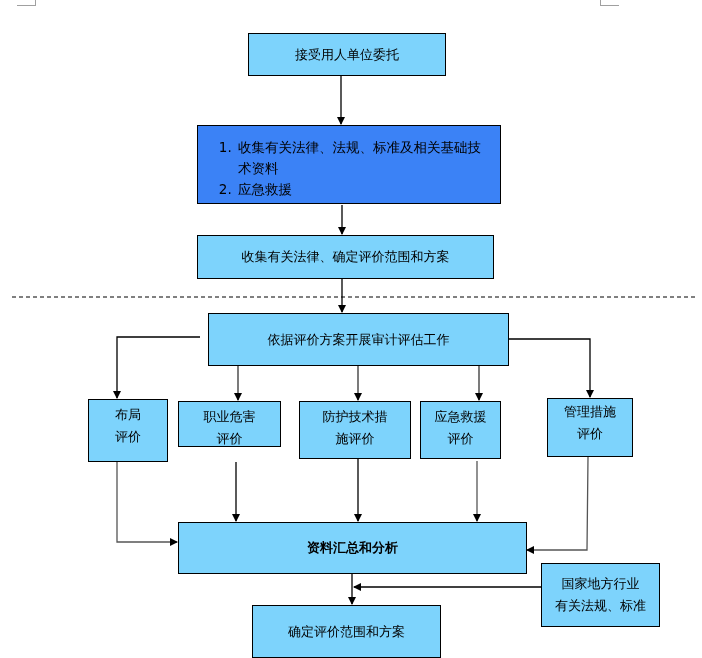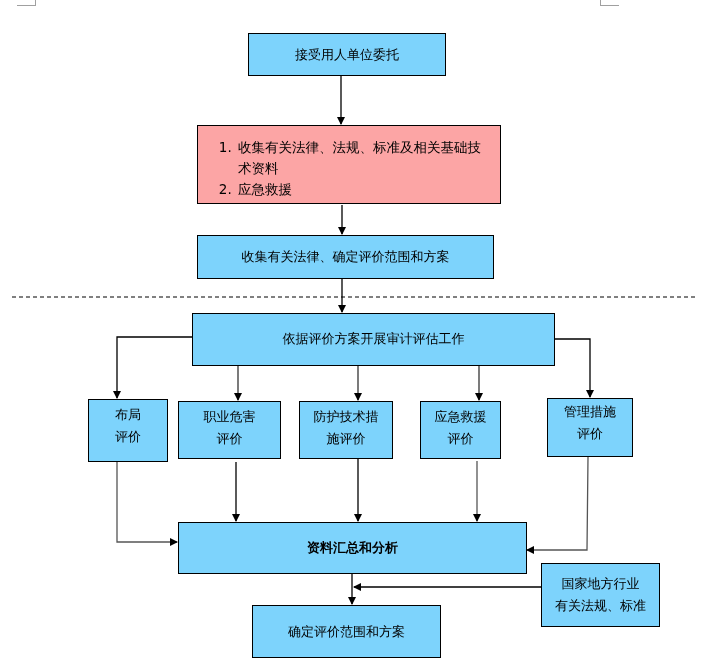--- a/index.html
+++ b/index.html
@@ -2,21 +2,21 @@
 <html><head>
 <meta charset="utf-8">
 <style>
   html, body { margin:0; padding:0; background:#ffffff; }
   body { width:702px; height:658px; position:relative; overflow:hidden;
          font-family:"DejaVu Sans", sans-serif; color:#000; }
   .box { position:absolute; border:1.5px solid #000; background:#7dd3fc; box-sizing:border-box;
          display:flex; align-items:center; justify-content:center; text-align:center;
          font-size:13px; line-height:22px; }
   .box .txt { white-space:pre-line; }
-  .list { position:absolute; border:1.5px solid #000; background:#fca5a5; box-sizing:border-box;
+  .list { position:absolute; border:1.5px solid #000; background:#3b82f6; box-sizing:border-box;
           font-size:13.5px; line-height:21px; padding:11px 8px 0 8px; }
   .list ol { margin:0; padding-left:30px; }
   .list li { padding-left:2px; }
   svg.conn { position:absolute; left:0; top:0; pointer-events:none; }
   .crop { position:absolute; }
 </style>
 </head>
 <body>
 
 <div class="crop" style="left:17px;top:0;width:18px;height:5px;border-right:1px solid #a0a0a0;border-bottom:1px solid #a0a0a0;"></div>
@@ -59,33 +59,33 @@
   <ol>
     <li>收集有关法律、法规、标准及相关基础技术资料</li>
     <li>应急救援</li>
   </ol>
 </div>
 
 <div class="box" style="left:197px;top:235px;width:297px;height:44px;">
   <span class="txt">收集有关法律、确定评价范围和方案</span>
 </div>
 
-<div class="box" style="left:192px;top:313px;width:363px;height:53px;font-family:Liberation Mono, monospace;">
+<div class="box" style="left:208px;top:313px;width:301px;height:53px;">
   <span class="txt">依据评价方案开展审计评估工作</span>
 </div>
 
 <div class="box" style="left:88px;top:399px;width:80px;height:63px;align-items:flex-start;padding-top:4px;">
   <span class="txt">布局
 评价</span>
 </div>
-<div class="box" style="left:178px;top:401px;width:103px;height:58px;align-items:flex-start;padding-top:4px;">
+<div class="box" style="left:178px;top:401px;width:103px;height:46px;align-items:flex-start;padding-top:4px;">
   <span class="txt">职业危害
 评价</span>
 </div>
-<div class="box" style="left:299px;top:401px;width:94px;height:58px;align-items:flex-start;padding-top:4px;">
+<div class="box" style="left:299px;top:401px;width:112px;height:58px;align-items:flex-start;padding-top:4px;">
   <span class="txt">防护技术措
 施评价</span>
 </div>
 <div class="box" style="left:420px;top:401px;width:81px;height:58px;align-items:flex-start;padding-top:4px;font-family:Liberation Serif, serif;">
   <span class="txt">应急救援
 评价</span>
 </div>
 <div class="box" style="left:547px;top:398px;width:86px;height:59px;align-items:flex-start;padding-top:2px;">
   <span class="txt">管理措施
 评价</span>

